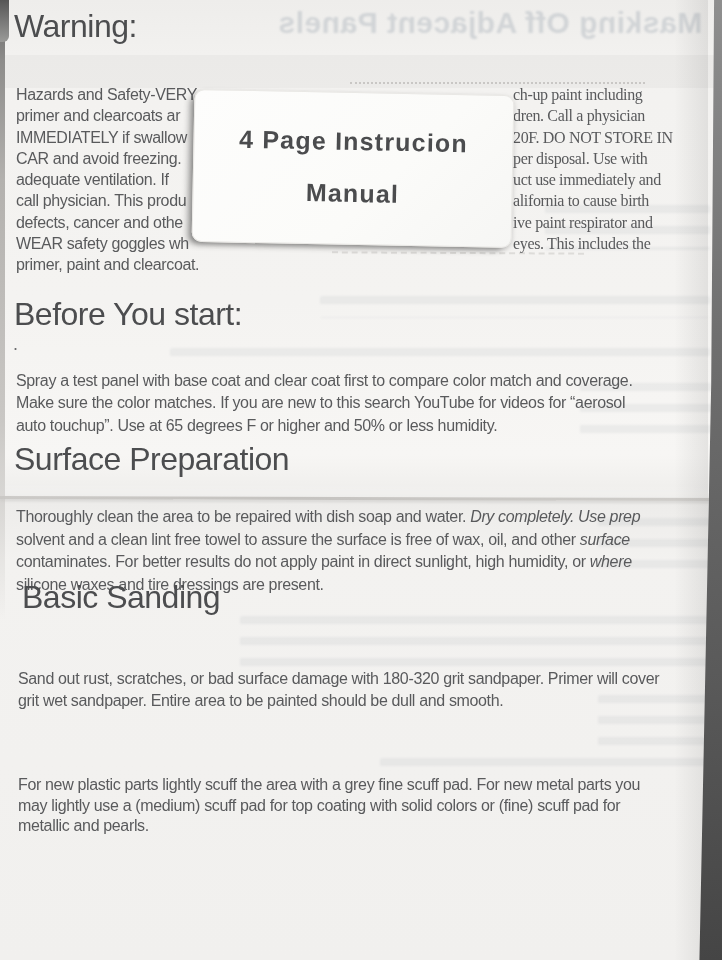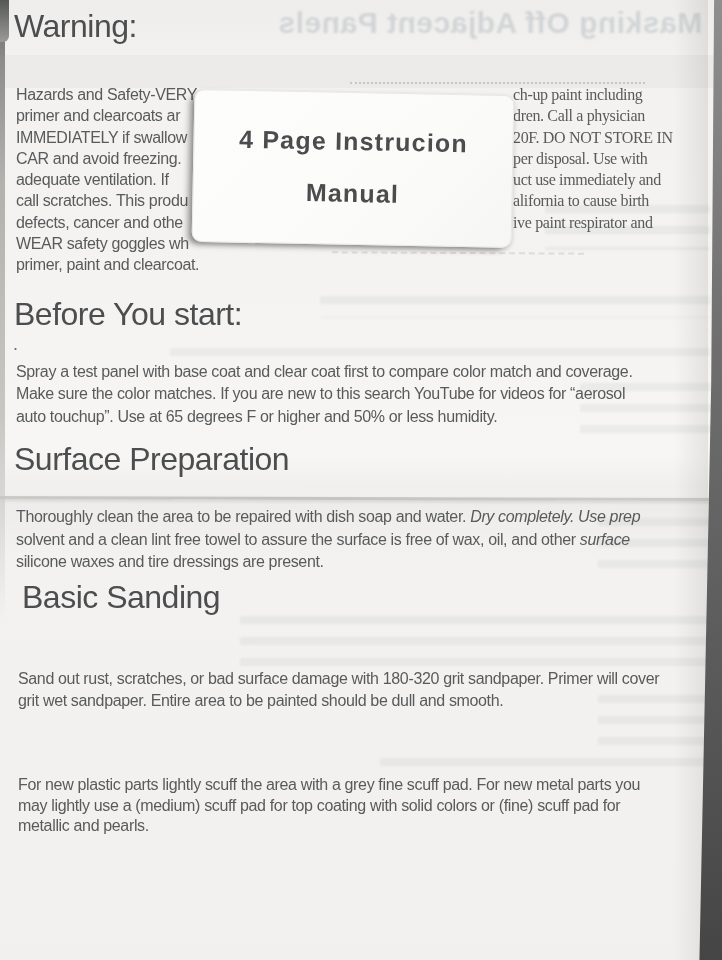--- a/index.html
+++ b/index.html
@@ -46,21 +46,21 @@
   .h-warning{left:14px;top:8px;}
   .h-before{left:14px;top:296px;}
   .h-surface{left:14px;top:441px;}
   .h-sanding{left:22px;top:579px;}
   .body-block{position:absolute;z-index:4;color:#595a5c;font-size:16px;letter-spacing:-0.35px;}
   .tline{white-space:nowrap;}
   .it{font-style:italic;}
   .warning-body{left:16px;top:86px;width:700px;}
   .warning-body .tline{height:21.3px;position:relative;}
   .fragR{position:absolute;left:497px;top:0;white-space:nowrap;font-family:Liberation Serif, serif;}
-  .before-body{left:16px;top:363px;width:700px;}
+  .before-body{left:16px;top:372px;width:700px;}
   .before-body .tline{height:22.3px;}
   .stray-mark{position:absolute;left:13px;top:334px;z-index:4;color:#6b6c6e;font-size:18px;}
   .surface-body{left:16px;top:508px;width:700px;}
   .surface-body .tline{height:22.6px;}
   .sanding-body{left:18px;top:670px;width:700px;}
   .sanding-body .tline{height:21.6px;}
   .para2-body{left:18px;top:776px;width:700px;}
   .para2-body .tline{height:20.6px;}
   
   .sticker{position:absolute;left:193px;top:92px;width:320px;height:153px;z-index:10;
@@ -93,23 +93,23 @@
   <div class="perforation"></div>
   <div class="sticker-backing"></div>
 
   <div class="heading h-warning">Warning:</div>
   <div class="body-block warning-body">
       <div class="tline"><span>Hazards and Safety-VERY</span><span class="fragR">ch-up paint including</span></div>
       <div class="tline"><span>primer and clearcoats ar</span><span class="fragR">dren. Call a physician</span></div>
       <div class="tline"><span>IMMEDIATELY if swallow</span><span class="fragR">20F. DO NOT STORE IN</span></div>
       <div class="tline"><span>CAR and avoid freezing.</span><span class="fragR">per disposal. Use with</span></div>
       <div class="tline"><span>adequate ventilation. If</span><span class="fragR">uct use immediately and</span></div>
-      <div class="tline"><span>call scratches. This produ</span><span class="fragR">alifornia to cause birth</span></div>
+      <div class="tline"><span>call physician. This produ</span><span class="fragR">alifornia to cause birth</span></div>
       <div class="tline"><span>defects, cancer and othe</span><span class="fragR">ive paint respirator and</span></div>
-      <div class="tline"><span>WEAR safety goggles wh</span></div>
+      <div class="tline"><span>WEAR safety goggles wh</span><span class="fragR">eyes. This includes the</span></div>
       <div class="tline"><span>primer, paint and clearcoat.</span></div>
     </div>
 
   <div class="sticker">
     <div class="sticker-line1">4 Page Instrucion</div>
     <div class="sticker-line2">Manual</div>
   </div>
 
   <div class="heading h-before">Before You start:</div>
   <div class="stray-mark">.</div>
@@ -117,20 +117,21 @@
       <div class="tline">Spray a test panel with base coat and clear coat first to compare color match and coverage.</div>
       <div class="tline">Make sure the color matches.  If you are new to this search YouTube for videos for “aerosol</div>
       <div class="tline">auto touchup”.  Use at 65 degrees F or higher and 50% or less humidity.</div>
     </div>
 
   <div class="heading h-surface">Surface Preparation</div>
   <div class="sheet-edge"></div>
   <div class="body-block surface-body">
       <div class="tline"><span>Thoroughly clean the area to be repaired with dish soap and water.  </span><span class="it">Dry completely. Use prep</span></div>
       <div class="tline"><span>solvent and a clean lint free towel to assure the surface is free of wax, oil, and other </span><span class="it">surface</span></div>
+      <div class="tline"><span>contaminates. For better results do not apply paint in direct sunlight, high humidity, or </span><span class="it">where</span></div>
       <div class="tline"><span>silicone waxes and tire dressings are present.</span></div>
     </div>
 
   <div class="heading h-sanding">Basic Sanding</div>
   <div class="body-block sanding-body">
       <div class="tline">Sand out rust, scratches, or bad surface damage with 180-320 grit sandpaper. Primer will cover</div>
       <div class="tline">grit wet sandpaper. Entire area to be painted should be dull and smooth.</div>
     </div>
   <div class="body-block para2-body">
       <div class="tline">For new plastic parts lightly scuff the area with a grey fine scuff pad. For new metal parts you</div>

